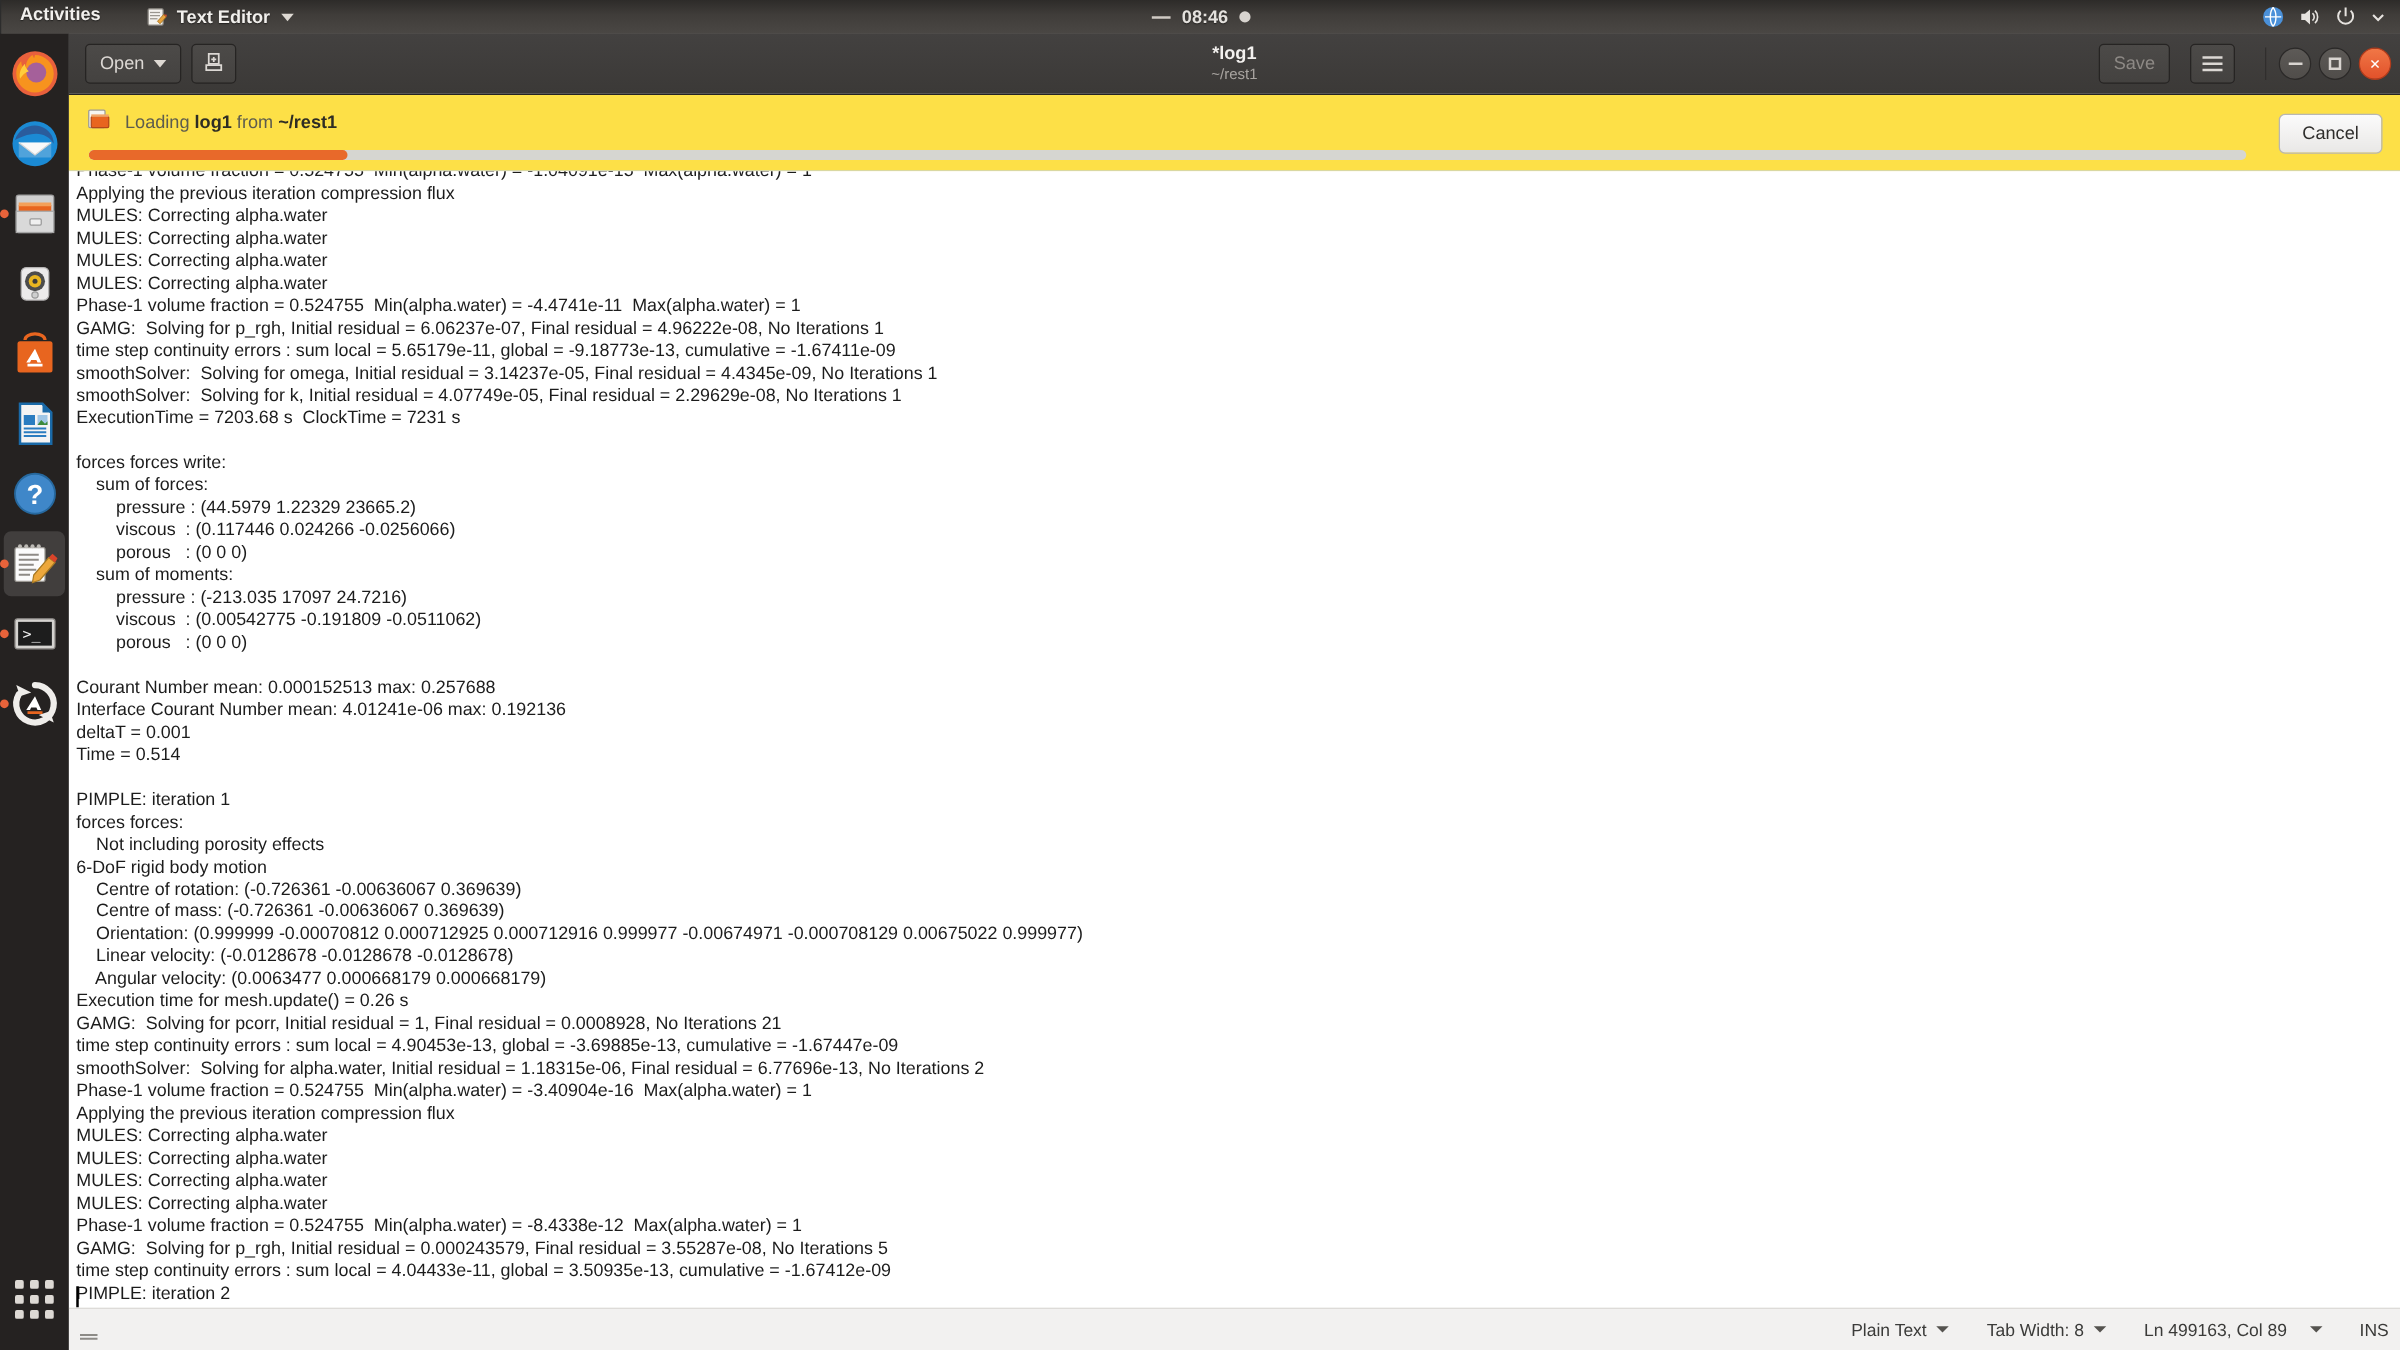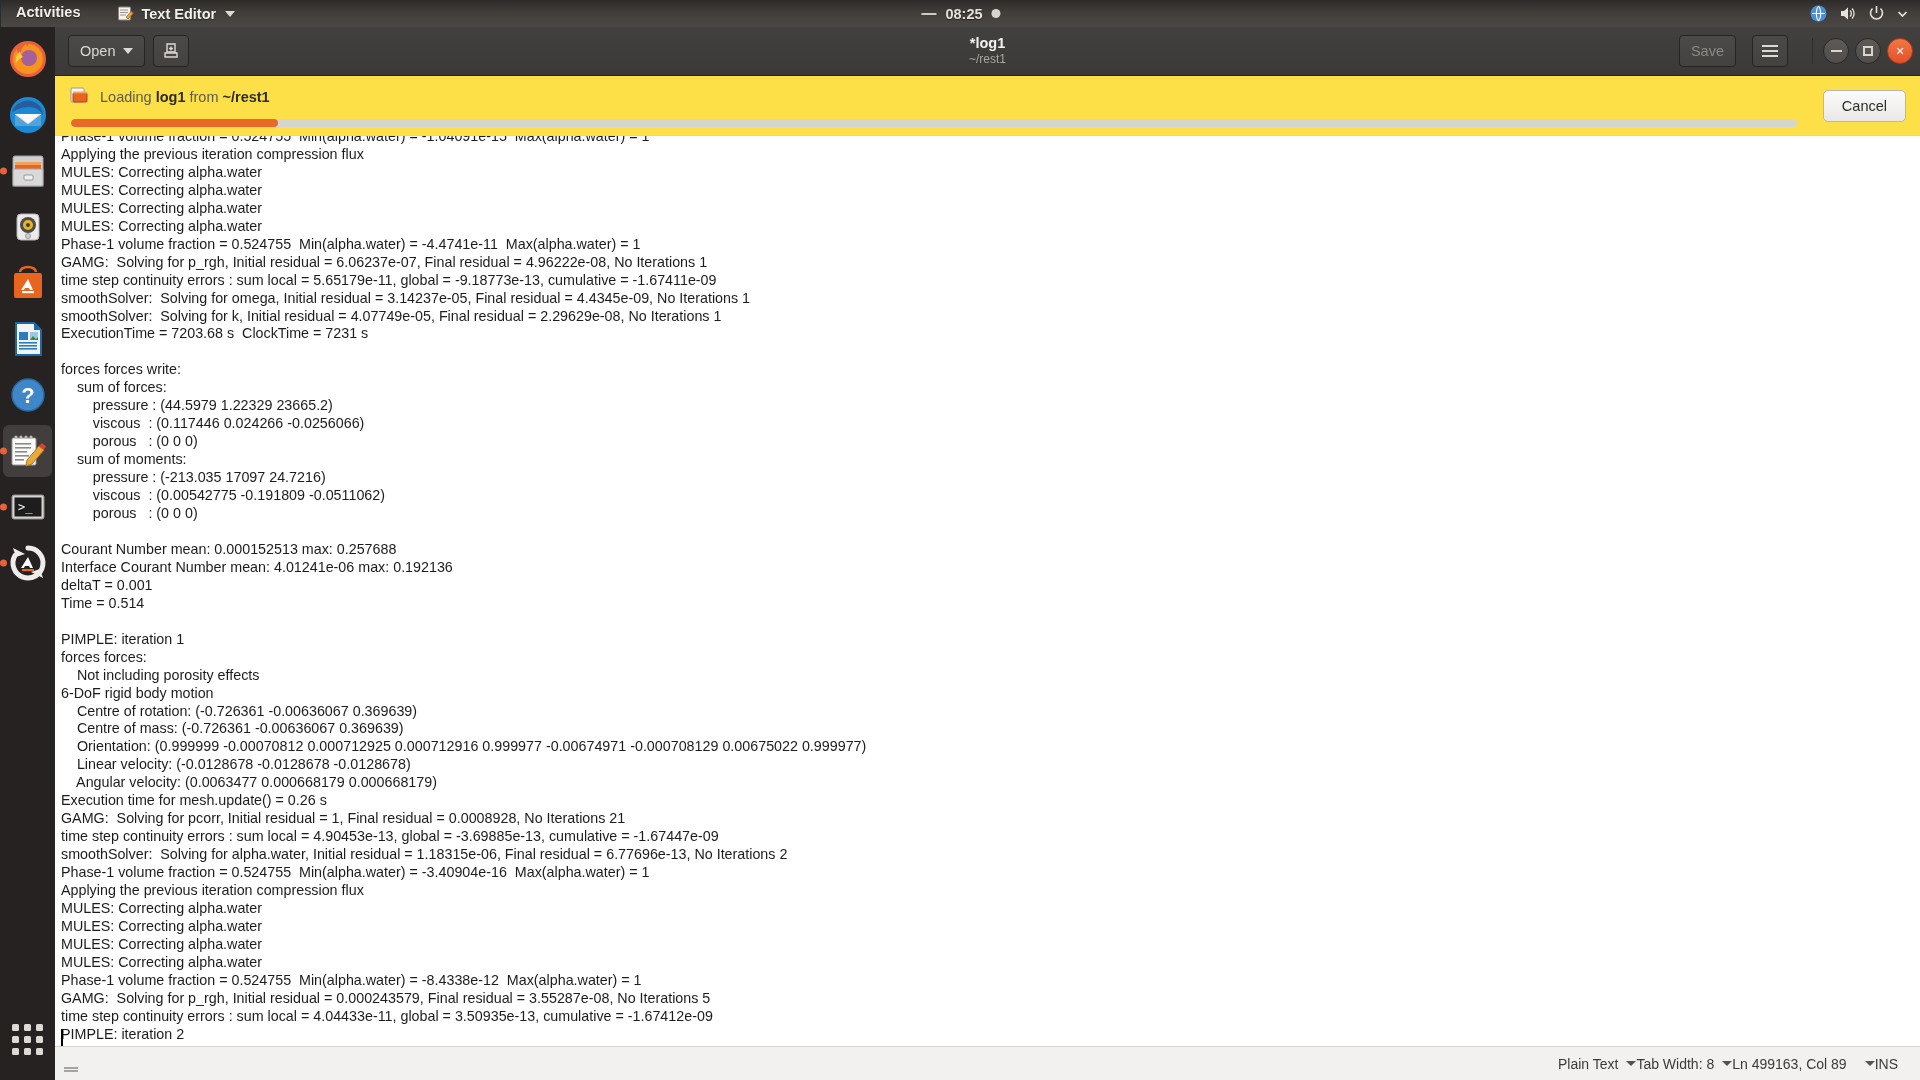--- a/index.html
+++ b/index.html
@@ -162,21 +162,21 @@
   #caret {
     position: absolute; left: 6px; bottom: 0; width: 2px; height: 17px;
     background: #000;
   }
 
   
   #statusbar {
     flex: 0 0 34px; height: 34px; background: #f2f1f0;
     border-top: 1px solid #d6d3d0;
     display: flex; align-items: center; justify-content: flex-end;
-    padding-right: 22px; 
+    padding-right: 9px; gap: 30px;
     font-size: 14px; color: #3b3b39;
   }
   .sb-item { display: flex; align-items: center; gap: 8px; }
   .sb-caret {
     width: 0; height: 0; border-left: 5px solid transparent;
     border-right: 5px solid transparent; border-top: 5px solid #55534f;
   }
 </style>
 </head>
 <body>
@@ -194,21 +194,21 @@
         <rect x="3" y="9.5" width="6" height="1" fill="#9a968f"></rect>
         <path d="M9 12 L14 6.5 L16 8.5 L11 14 Z" fill="#e8a33d" stroke="#a06f1e" stroke-width=".7"></path>
         <path d="M14 6.5 L16 8.5 L16.5 6.8 Z" fill="#d94c2d"></path>
       </svg>
     </span>
     <span>Text Editor</span>
     <span class="caret-down"></span>
   </div>
   <div id="clock-area">
     <span class="dash-glyph"></span>
-    <span>08:25</span>
+    <span>08:46</span>
     <span class="dot-glyph"></span>
   </div>
   <div id="status-area">
     <span class="status-ico">
       <svg width="19" height="19" viewBox="0 0 19 19">
           <circle cx="9.5" cy="9.5" r="8" fill="#4a90d9"></circle>
           <path d="M3 9.5h13M9.5 2c3 3.5 3 11.5 0 15M9.5 2c-3 3.5-3 11.5 0 15" stroke="#fff" fill="none" stroke-width="1.1"></path>
         </svg>
     </span>
     <span class="status-ico">

